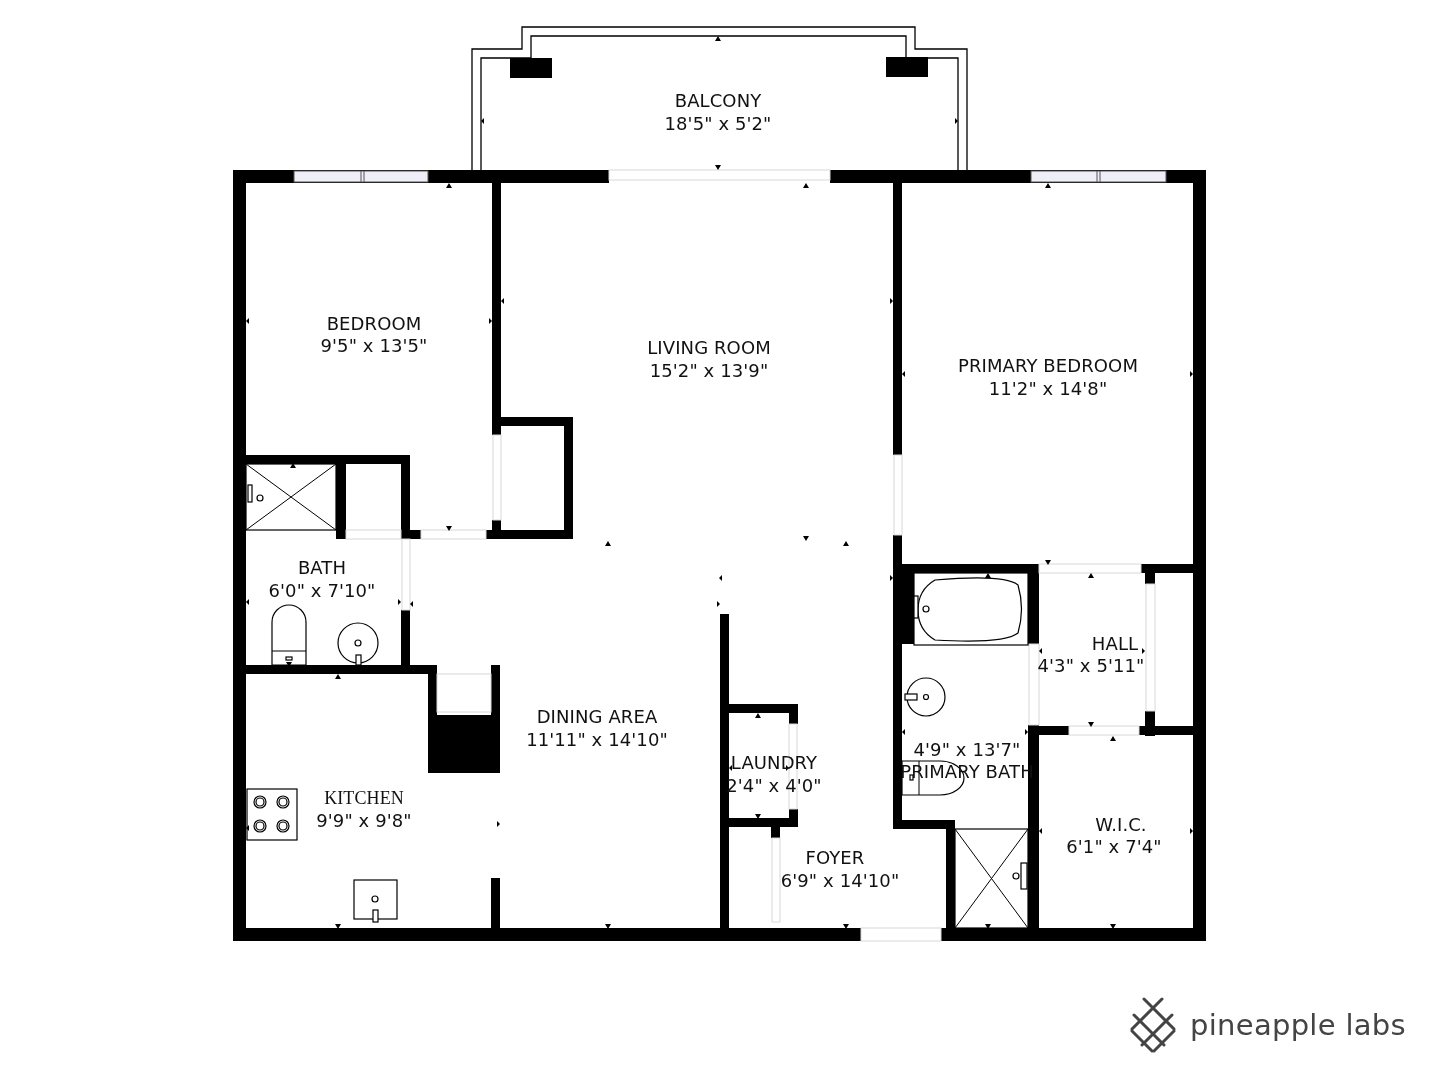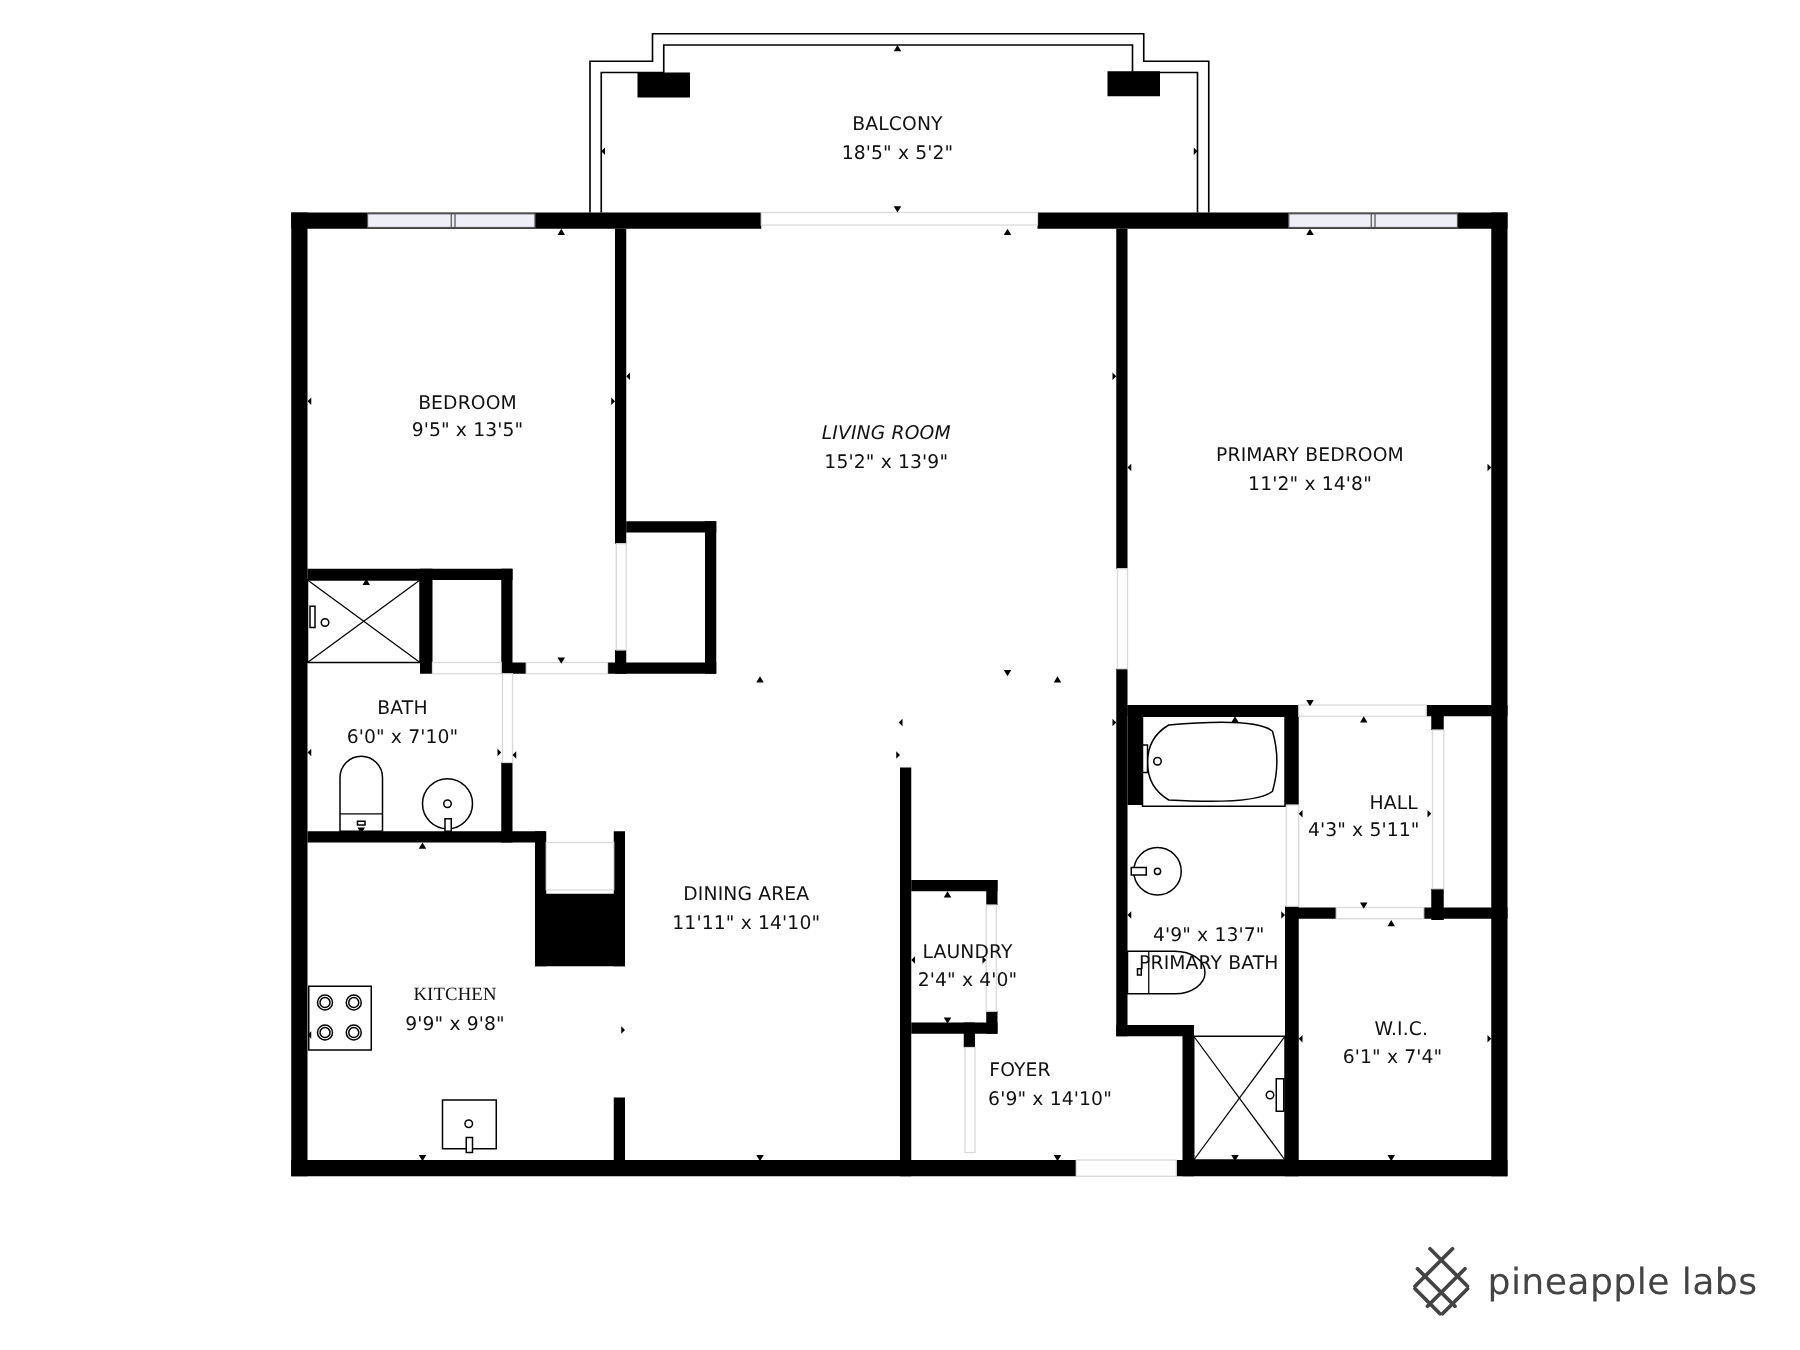--- a/index.html
+++ b/index.html
@@ -7,21 +7,21 @@
   #plan { position: absolute; left: 0; top: 0; width: 1440px; height: 1080px; }
   .wall { fill: #000; }
   .thin { fill: none; stroke: #000; stroke-width: 1.3; }
   .door { fill: #fff; stroke: #d8d8d8; stroke-width: 1; }
   .win { fill: #eeeef6; stroke: #555; stroke-width: 1; }
   .fix { fill: #fff; stroke: #000; stroke-width: 1.2; }
   .mk { fill: #000; }
   .room-name, .room-dim {
     position: absolute; transform: translateX(-50%);
     font-family: "DejaVu Sans", sans-serif; color: #111; white-space: nowrap;
-    font-size: 15px; letter-spacing: 0.1px;
+    font-size: 18px; letter-spacing: 0.1px;
   }
   .logo { position: absolute; left: 1130px; top: 995px; height: 60px; display: flex; align-items: center; text-align: center; }
   .logo-text { font-family: "DejaVu Sans", sans-serif; font-size: 29px; color: #444; margin-left: 14px; letter-spacing: 0.3px; }
 </style>
 </head>
 <body>
 
 <svg id="plan" viewBox="0 0 1440 1080" xmlns="http://www.w3.org/2000/svg">
 
   <g>
@@ -231,21 +231,21 @@
 
 <div>
   <div class="room-name" style="left:718px;top:90px;">BALCONY</div>
   <div class="room-dim" style="left:718px;top:113px;">18'5" x 5'2"</div>
 </div>
 <div>
   <div class="room-name" style="left:374px;top:313px;">BEDROOM</div>
   <div class="room-dim" style="left:374px;top:335px;">9'5" x 13'5"</div>
 </div>
 <div>
-  <div class="room-name" style="left:709px;top:337px;font-style:italic;">LIVING ROOM</div>
+  <div class="room-name" style="left:709px;top:337px;">LIVING ROOM</div>
   <div class="room-dim" style="left:709px;top:360px;">15'2" x 13'9"</div>
 </div>
 <div>
   <div class="room-name" style="left:1048px;top:355px;">PRIMARY BEDROOM</div>
   <div class="room-dim" style="left:1048px;top:378px;">11'2" x 14'8"</div>
 </div>
 <div>
   <div class="room-name" style="left:322px;top:557px;text-align:center;">BATH</div>
   <div class="room-dim" style="left:322px;top:580px;">6'0" x 7'10"</div>
 </div>
@@ -267,21 +267,21 @@
 </div>
 <div>
   <div class="room-name" style="left:364px;top:788px;font-family:Liberation Serif, serif;">KITCHEN</div>
   <div class="room-dim" style="left:364px;top:810px;">9'9" x 9'8"</div>
 </div>
 <div>
   <div class="room-name" style="left:1121px;top:814px;">W.I.C.</div>
   <div class="room-dim" style="left:1114px;top:836px;">6'1" x 7'4"</div>
 </div>
 <div>
-  <div class="room-name" style="left:816px;top:847px;">FOYER</div>
+  <div class="room-name" style="left:835px;top:847px;">FOYER</div>
   <div class="room-dim" style="left:840px;top:870px;">6'9" x 14'10"</div>
 </div>
 
 <div class="logo">
   <svg width="46" height="56" viewBox="0 0 46 56">
     <g stroke="#444" stroke-width="3" fill="none" stroke-linecap="round">
       <line x1="14" y1="2" x2="44" y2="32"></line>
       <line x1="4" y1="18" x2="34" y2="48"></line>
       <line x1="2" y1="34" x2="22" y2="54"></line>
       <line x1="32" y1="2" x2="2" y2="32"></line>

